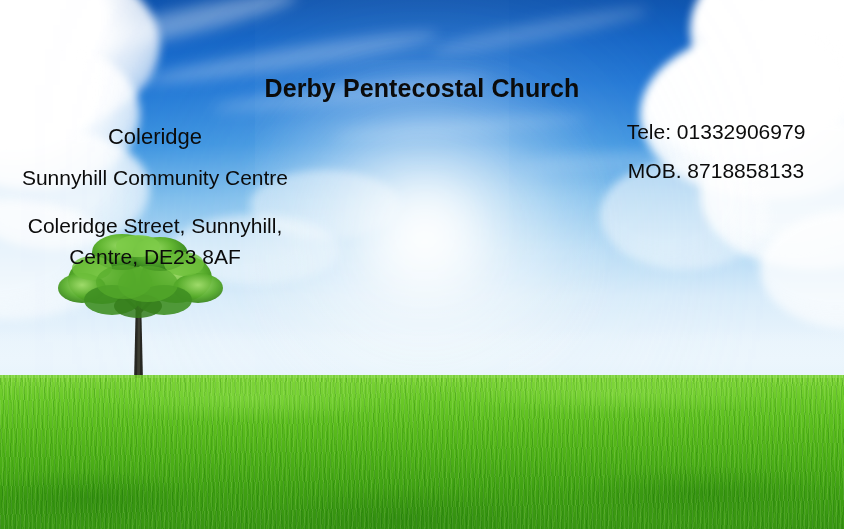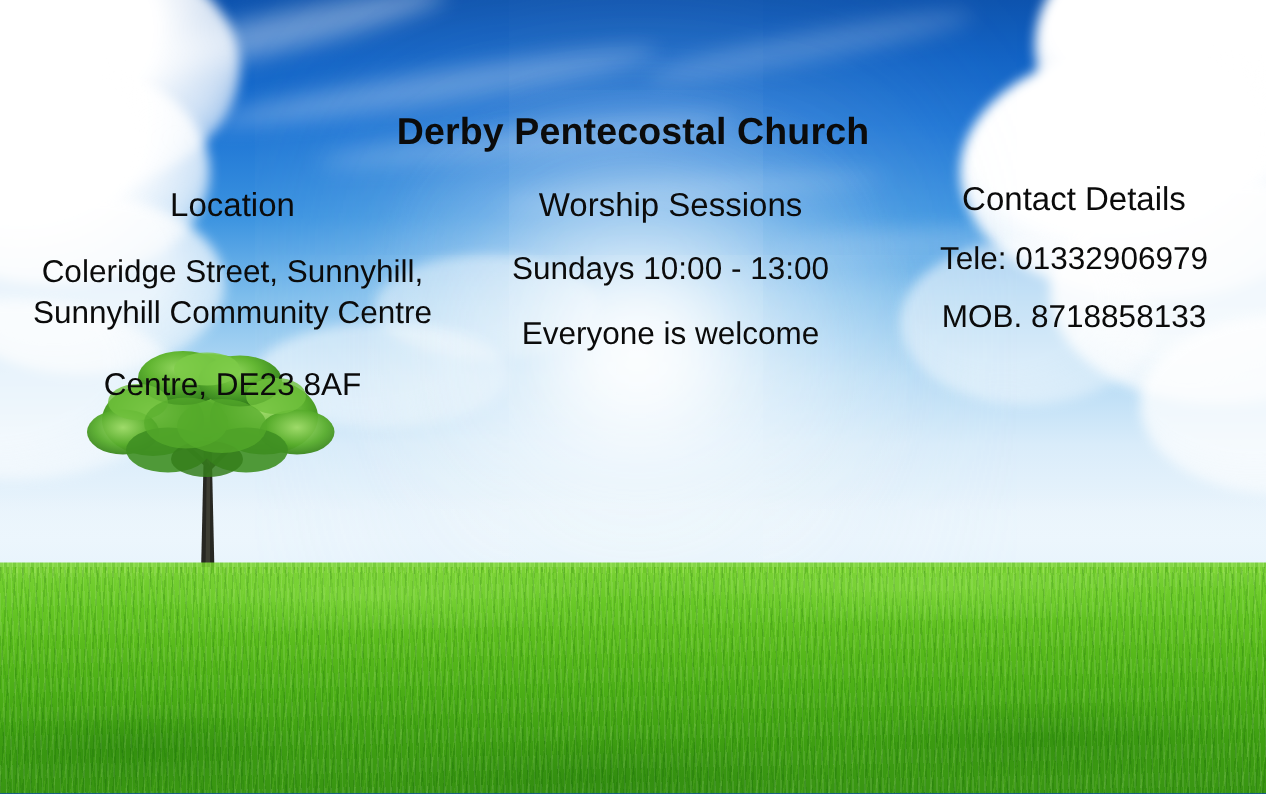--- a/index.html
+++ b/index.html
@@ -272,32 +272,26 @@
     <div class="grass-edge"></div>
     <div class="grass-tex"></div>
     <div class="grass-blotch"></div>
   </div>
 
   <div class="text-layer">
 
     <div class="title">Derby Pentecostal Church</div>
 
     <div class="col col-left">
-      <div class="head">Location</div>
+      <div class="head">Coleridge</div>
+      <div class="line line1">Sunnyhill Community Centre</div>
       <div class="line line2">Coleridge Street, Sunnyhill,</div>
-      <div class="line line1">Sunnyhill Community Centre</div>
       <div class="line line2">Centre, DE23 8AF</div>
     </div>
 
-    <div class="col col-mid">
-      <div class="head">Worship Sessions</div>
-      <div class="line line1">Sundays 10:00 - 13:00</div>
-      <div class="line">Everyone is welcome</div>
-    </div>
 
     <div class="col col-right">
-      <div class="head">Contact Details</div>
       <div class="line">Tele: 01332906979</div>
       <div class="line">MOB. 8718858133</div>
     </div>
 
   </div>
 </div>
 
 </body></html>

